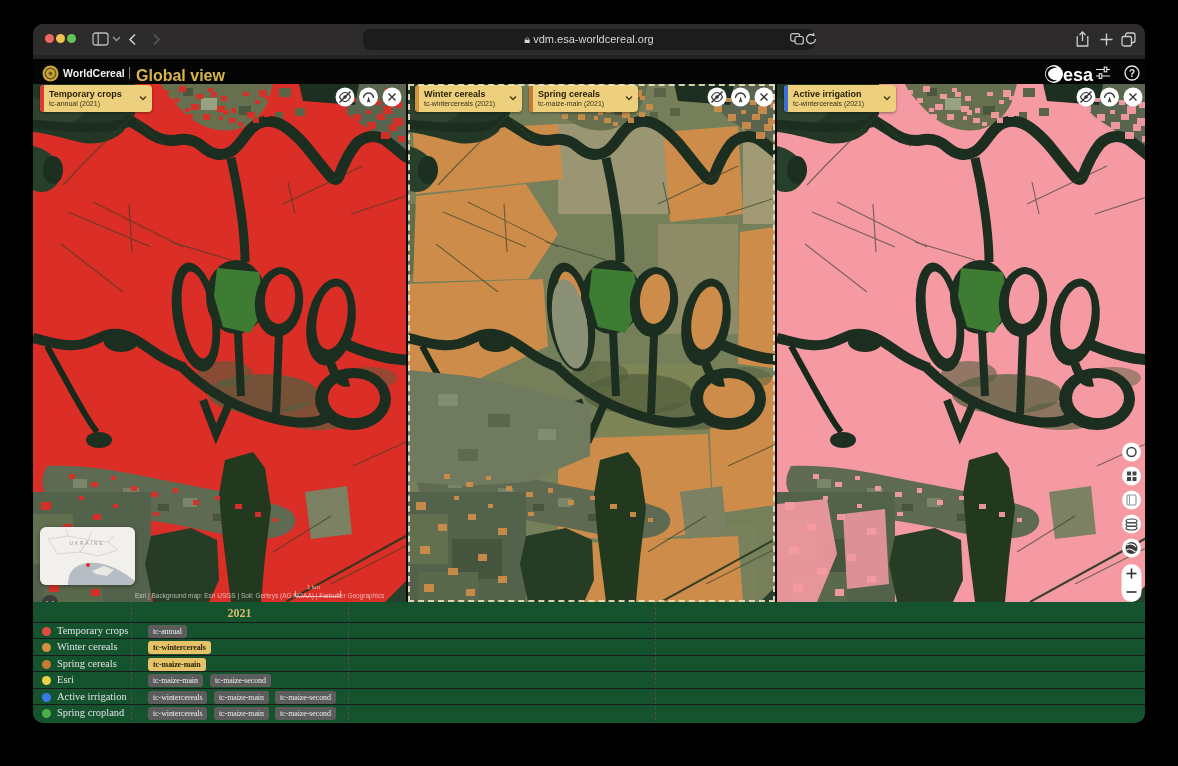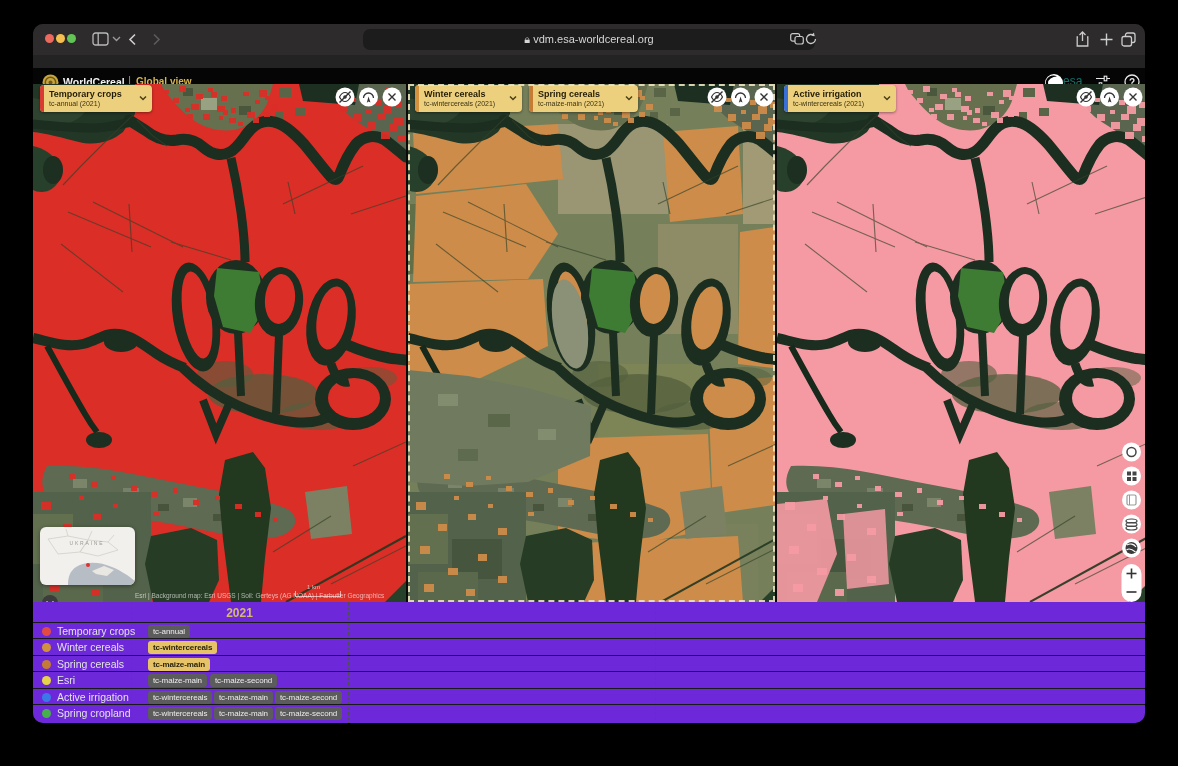--- a/index.html
+++ b/index.html
@@ -6,32 +6,32 @@
     font-family:"Liberation Sans",sans-serif;}
   .win{position:absolute;left:33px;top:24px;width:1112px;height:699px;border-radius:10px;
     overflow:hidden;background:#232323;}
   .abs{position:absolute;}
   
   .toolbar{position:absolute;left:0;top:0;width:1112px;height:31px;background:#2d2b2c;}
   .dot{position:absolute;top:10px;width:9px;height:9px;border-radius:50%;}
   .urlbar{position:absolute;left:330px;top:5px;width:452px;height:21px;border-radius:7px;
     background:#1d1c1c;color:#d6d6d6;font-size:11px;line-height:21px;text-align:center;}
   
-  .apphead{position:absolute;left:0;top:44px;width:1112px;height:29px;background:#050505;}
+  .apphead{position:absolute;left:0;top:35px;width:1112px;height:29px;background:#050505;}
   
   .maps{position:absolute;left:0;top:60px;width:1112px;height:518px;background:#0a0a0a;}
   
   .pbox{position:absolute;top:61px;height:27px;background:#ecd07e;border-radius:4px;
     box-shadow:0 1px 3px rgba(0,0,0,.4);}
   .pbox .stripe{position:absolute;left:0;top:0;bottom:0;width:4px;border-radius:4px 0 0 4px;}
   .pbox .t1{position:absolute;left:9px;top:4px;font-size:9px;font-weight:bold;color:#241d06;white-space:nowrap;}
   .pbox .t2{position:absolute;left:9px;top:15px;font-size:7px;color:#3a3212;white-space:nowrap;}
   .pbox .chev{position:absolute;right:4px;top:8px;width:10px;height:10px;color:#5a4e1e;}
   
-  .timeline{position:absolute;left:0;top:578px;width:1112px;height:153px;background:#6d28d9;}
+  .timeline{position:absolute;left:0;top:578px;width:1112px;height:153px;background:#14532d;font-family:Liberation Serif, serif;}
   .row{position:absolute;left:0;width:1112px;height:16px;border-top:1px solid #1a1a1a;}
   .rdot{position:absolute;left:9px;top:4px;width:9px;height:9px;border-radius:50%;}
   .rlab{position:absolute;left:24px;top:2px;font-size:10.5px;color:#e3e3e3;white-space:nowrap;}
   .tag{position:absolute;top:2px;height:13px;line-height:13px;border-radius:3px;background:#5c5c5c;
     color:#ececec;font-size:8px;letter-spacing:-0.1px;padding:0 5px;white-space:nowrap;}
   .tag.y{background:#e6c368;color:#2a240c;font-weight:bold;}
   .vdash{position:absolute;top:0;bottom:0;width:0;border-left:1px dashed #4f4f4f;}
 </style>
 </head>
 <body>
@@ -79,27 +79,27 @@
   </div>
 
   <div class="apphead">
     <svg class="abs" style="left:9px;top:6px" width="17" height="17" viewBox="0 0 17 17">
       <circle cx="8.5" cy="8.5" r="8" fill="#c9a53d"></circle>
       <circle cx="8.5" cy="8.5" r="5.2" fill="none" stroke="#6e5a1c" stroke-width="1.5"></circle>
       <circle cx="8.5" cy="8.5" r="2" fill="#6e5a1c"></circle>
     </svg>
     <div class="abs" style="left:30px;top:8px;font-size:10.5px;font-weight:bold;color:#f2f2f2">WorldCereal</div>
     <div class="abs" style="left:95px;top:6px;font-size:12px;color:#888">|</div>
-    <div class="abs" style="left:103px;top:8px;font-size:10px;font-weight:bold;color:#d9b64a">Global view</div>
+    <div class="abs" style="left:103px;top:8px;font-size:16px;font-weight:bold;color:#d9b64a">Global view</div>
     <svg class="abs" style="left:1011px;top:5px" width="20" height="20" viewBox="0 0 20 20">
       <circle cx="10" cy="10" r="9" fill="#fff"></circle>
       <path d="M13,3.5 a7.5,7.5 0 1 0 0,13 a9,6.5 0 0 1 0,-13 Z" fill="#050505"></path>
       <circle cx="12.5" cy="10" r="2" fill="#fff"></circle>
     </svg>
-    <div class="abs" style="left:1030px;top:6px;font-size:12px;font-weight:normal;color:#0f766e">esa</div>
+    <div class="abs" style="left:1030px;top:6px;font-size:18px;font-weight:bold;color:#ffffff">esa</div>
     <svg class="abs" style="left:1063px;top:7px" width="14" height="14" viewBox="0 0 14 14">
       <line x1="0" y1="3.5" x2="14" y2="3.5" stroke="#e8e8e8" stroke-width="1.2"></line>
       <line x1="0" y1="10" x2="14" y2="10" stroke="#e8e8e8" stroke-width="1.2"></line>
       <rect x="8.2" y="1.2" width="2.6" height="4.6" fill="#050505" stroke="#e8e8e8" stroke-width="1.1"></rect>
       <rect x="3.2" y="7.8" width="2.6" height="4.6" fill="#050505" stroke="#e8e8e8" stroke-width="1.1"></rect>
     </svg>
     <svg class="abs" style="left:1091px;top:6px" width="16" height="16" viewBox="0 0 16 16">
       <circle cx="8" cy="8" r="7" fill="none" stroke="#e8e8e8" stroke-width="1.3"></circle>
       <text x="8" y="11.5" font-size="10" font-weight="bold" fill="#e8e8e8" text-anchor="middle">?</text>
     </svg>

